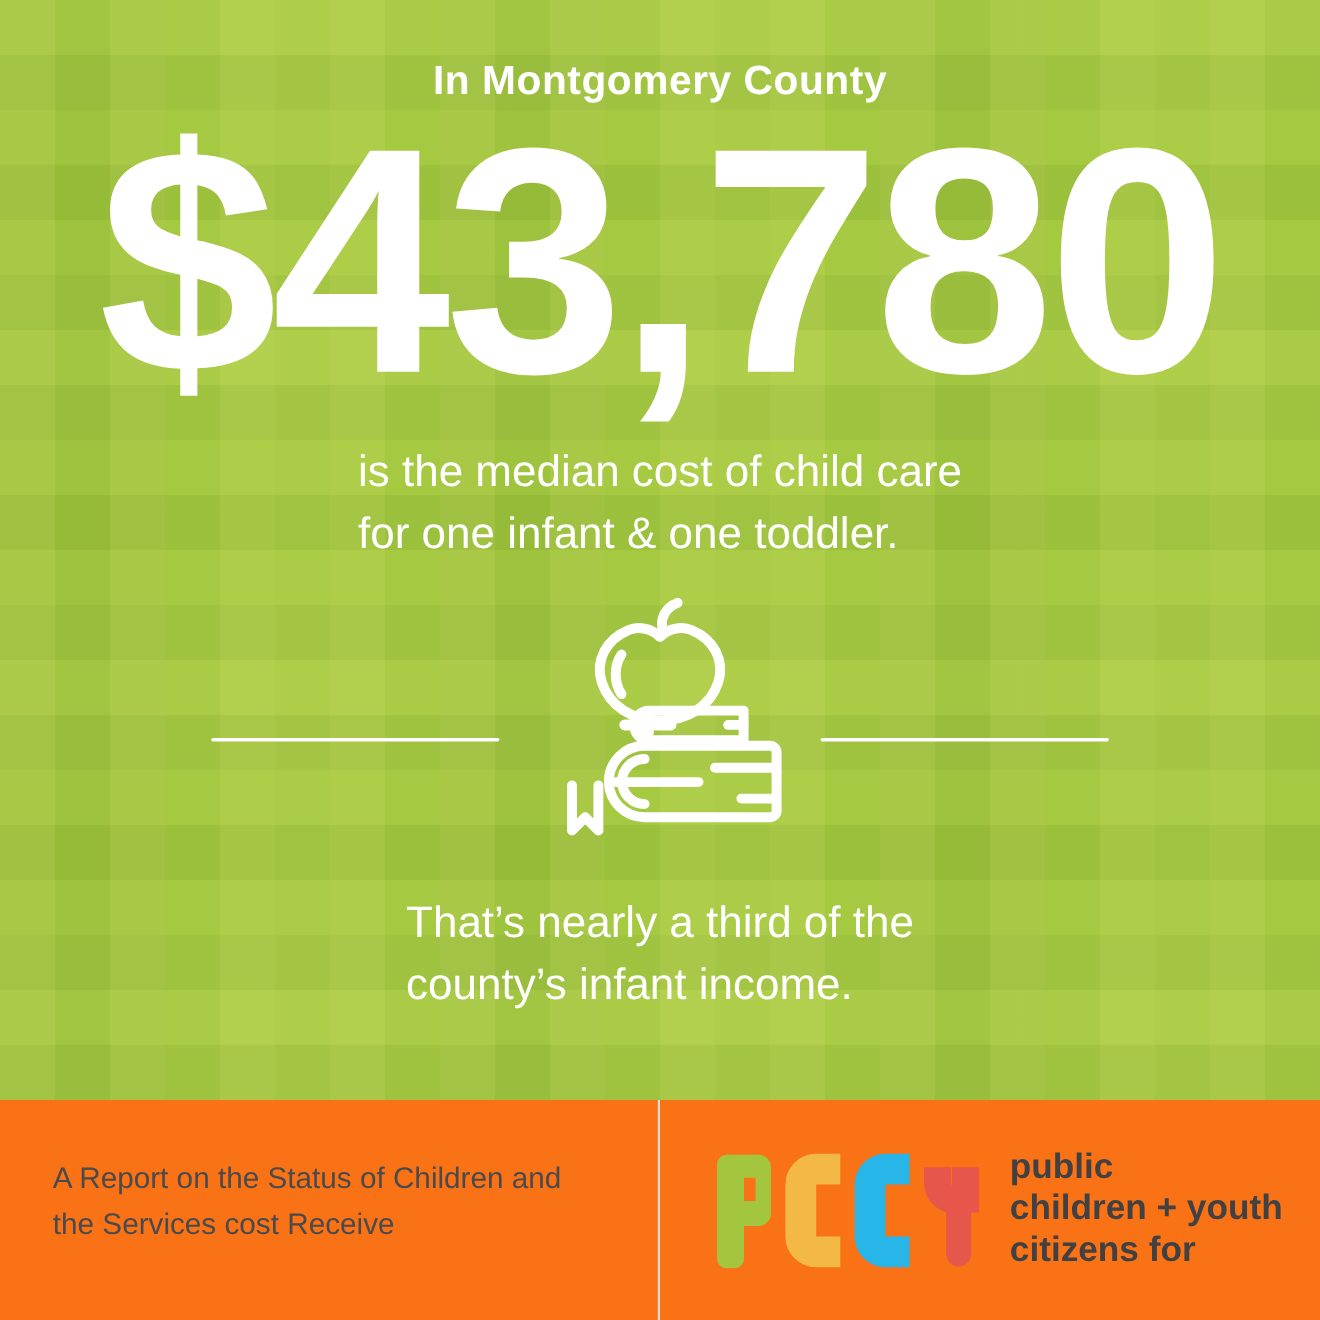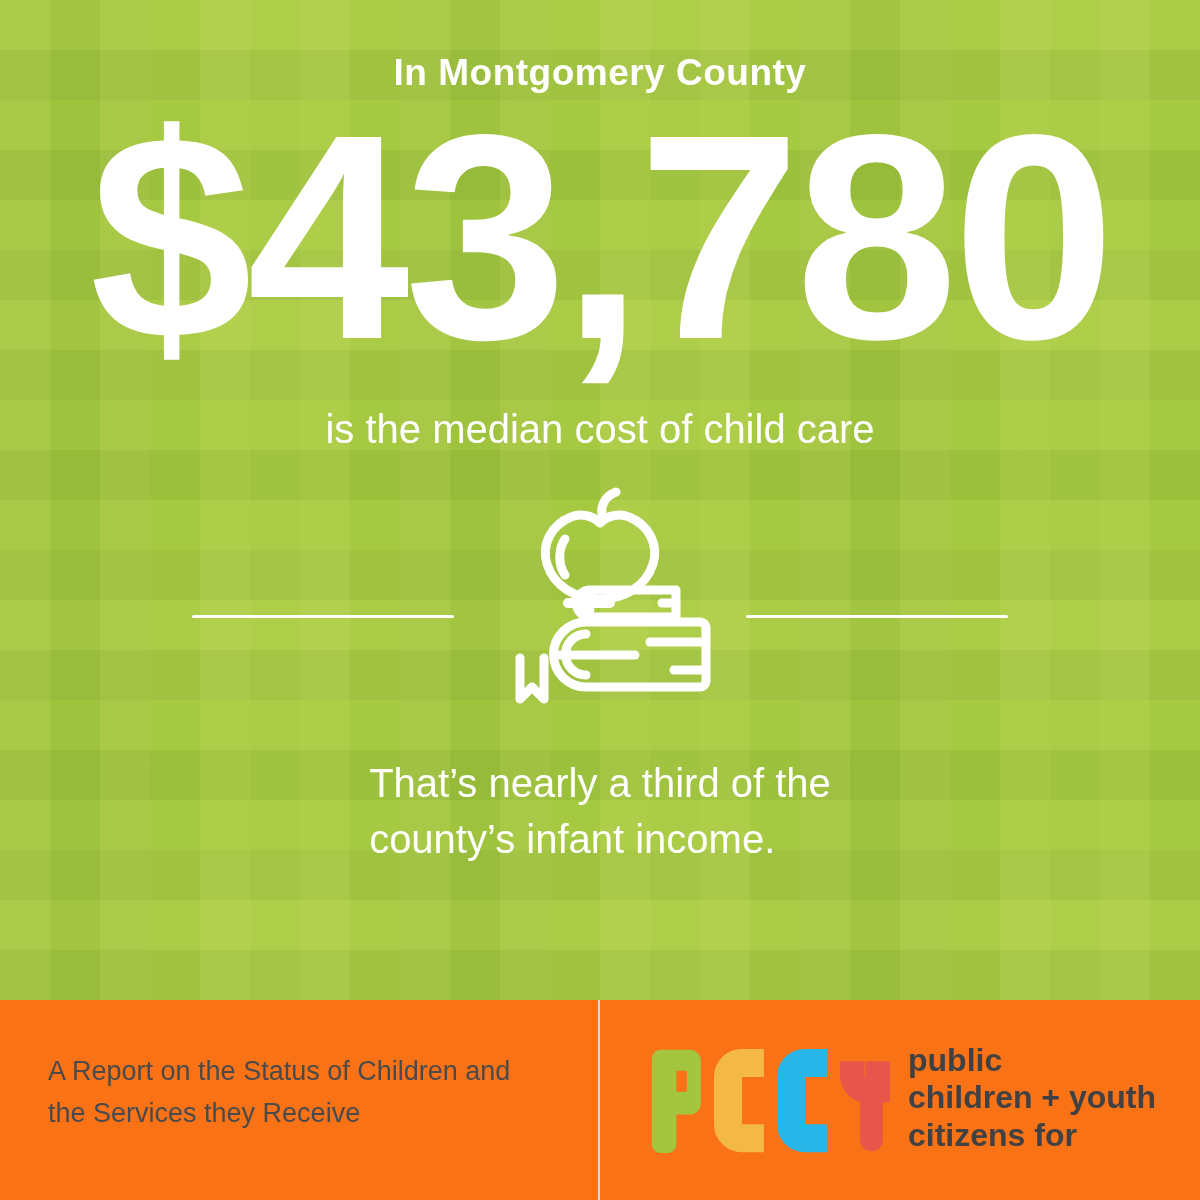--- a/index.html
+++ b/index.html
@@ -89,21 +89,21 @@
   .footer-divider {
     width: 2px;
     height: 200px;
     background: #d8d8d8;
   }
   .footer-right {
     flex: 1;
     display: flex;
     align-items: center;
     padding-left: 50px;
-    gap: 18px;
+    gap: 28px;
   }
   .logo-mark svg { display: block; }
   .wordmark {
     font-size: 32px;
     font-weight: bold;
     color: #414042;
     line-height: 1.16;
     text-align: left;
     padding-bottom: 4px;
   }
@@ -114,20 +114,21 @@
 <div class="poster">
 
   <div class="hero">
 
     <div class="kicker">In Montgomery County</div>
 
     <div class="amount">$43,780</div>
 
     <div class="desc-block">
       <div>is the median cost of child care</div>
+      <div>for one infant &amp; one toddler.</div>
     </div>
 
     <div class="icon-row">
       <div class="rule"></div>
 
       <div class="icon-wrap" aria-label="apple-on-books-icon">
         <svg width="240" height="230" viewBox="0 0 240 230" fill="none" stroke="#ffffff" stroke-width="9" stroke-linecap="round" stroke-linejoin="round">
 
           <path d="M110,103 H196 V130 H110 a13.5,13.5 0 0 1 0,-27 z"></path>
           <path d="M110,111 a6.5,6.5 0 0 0 0,12"></path>
@@ -155,21 +156,21 @@
       <div>That’s nearly a third of the</div>
       <div>county’s infant income.</div>
     </div>
   </div>
 
   <div class="footer">
 
     <div class="footer-left">
       <div class="report-title">
         <div>A Report on the Status of Children and</div>
-        <div>the Services they Receive</div>
+        <div>the Services cost Receive</div>
       </div>
     </div>
 
     <div class="footer-divider"></div>
 
     <div class="footer-right">
 
       <div class="logo-mark">
         <svg width="240" height="105" viewBox="0 0 274 120">
 

